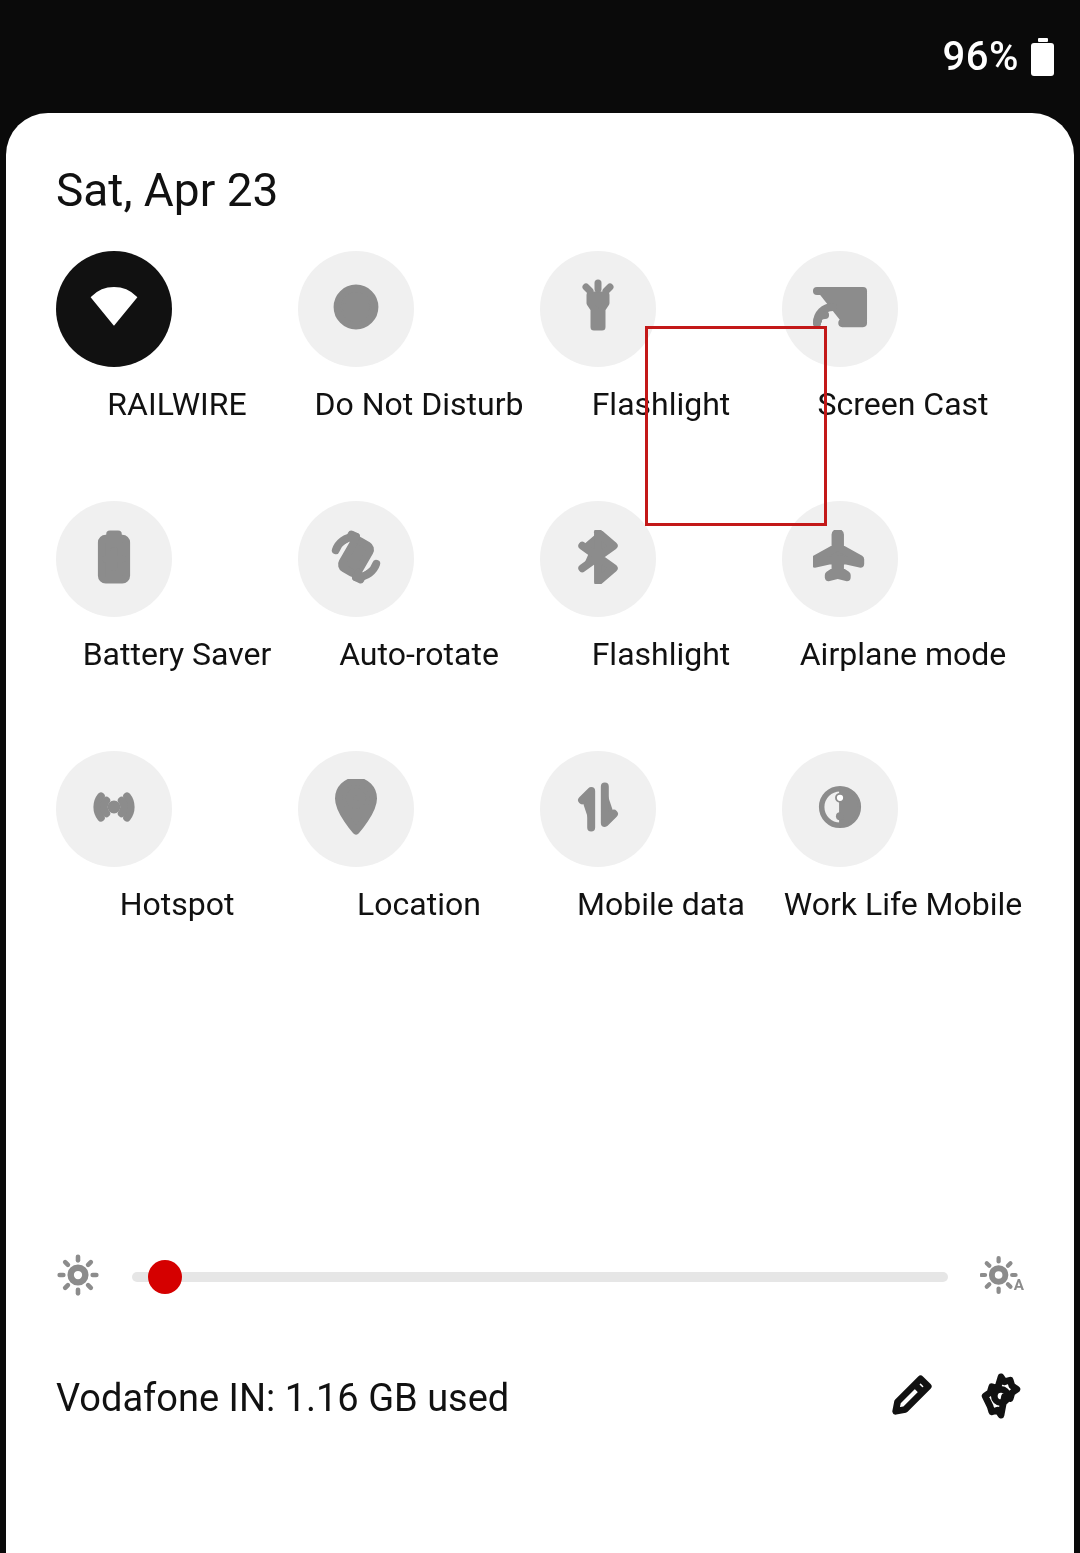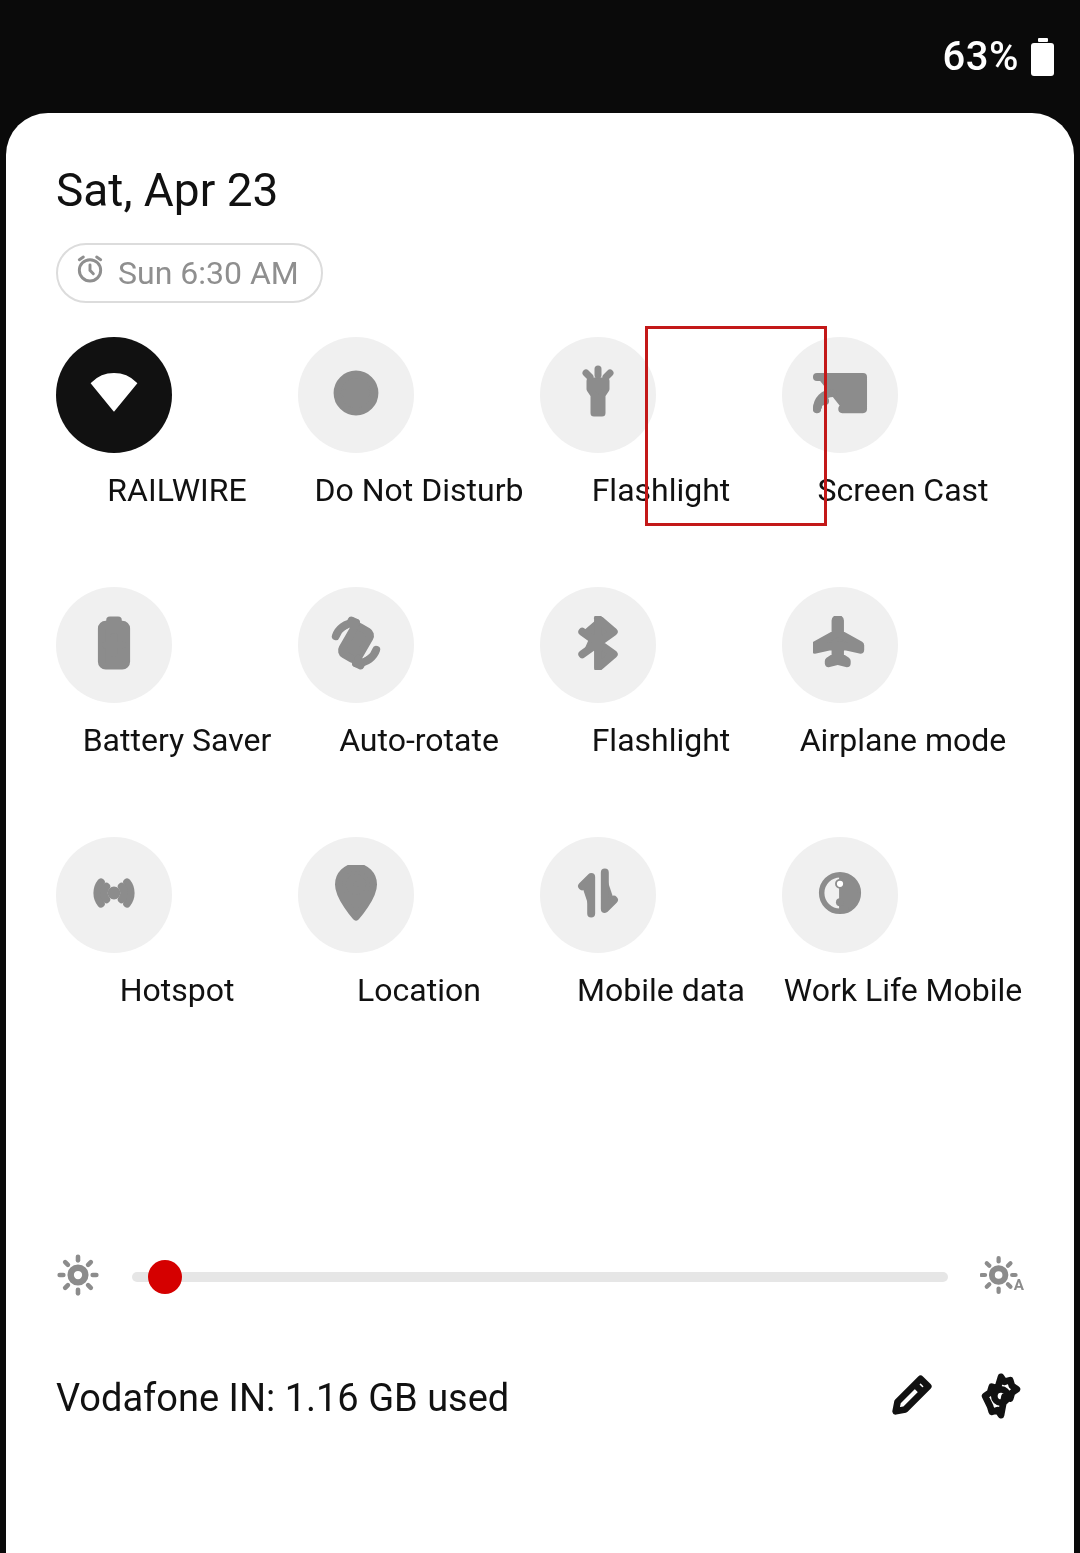--- a/index.html
+++ b/index.html
@@ -167,42 +167,30 @@
     gap: 44px;
   }
   .footer-icons svg { width: 46px; height: 46px; }
 
   .svg-stroke { fill: none; stroke-width: 3.5; stroke-linecap: round; stroke-linejoin: round; }
 </style>
 </head>
 <body>
 
 <div class="statusbar">
-  <span class="battery-pct">63%</span>
+  <span class="battery-pct">96%</span>
   <span class="battery-icon"></span>
 </div>
 
 <div class="panel">
 
   <div class="clock-row">
     <div class="clock-date">Sat, Apr 23</div>
   </div>
 
-  <div class="alarm-chip">
-    <span>
-      <svg viewBox="0 0 24 24">
-          <g fill="#8f8f8f">
-            <circle cx="12" cy="13" r="8" fill="none" stroke="#8f8f8f" stroke-width="2.2"></circle>
-            <path d="M12 9v4l2.5 2.5" fill="none" stroke="#8f8f8f" stroke-width="2.2" stroke-linecap="round"></path>
-            <path d="M4 5l3-2M20 5l-3-2" stroke="#8f8f8f" stroke-width="2.2" stroke-linecap="round" fill="none"></path>
-          </g>
-        </svg>
-    </span>
-    <span>Sun 6:30 AM</span>
-  </div>
 
   <div class="tiles-grid">
 
     <div class="tile on">
       <div class="tile-circle">
           <span>
         <svg width="58" height="58" viewBox="0 0 24 24">
               <path d="M12 19 L3 8 C8 3 16 3 21 8 Z" fill="#fff"></path>
             </svg>
       </span>

